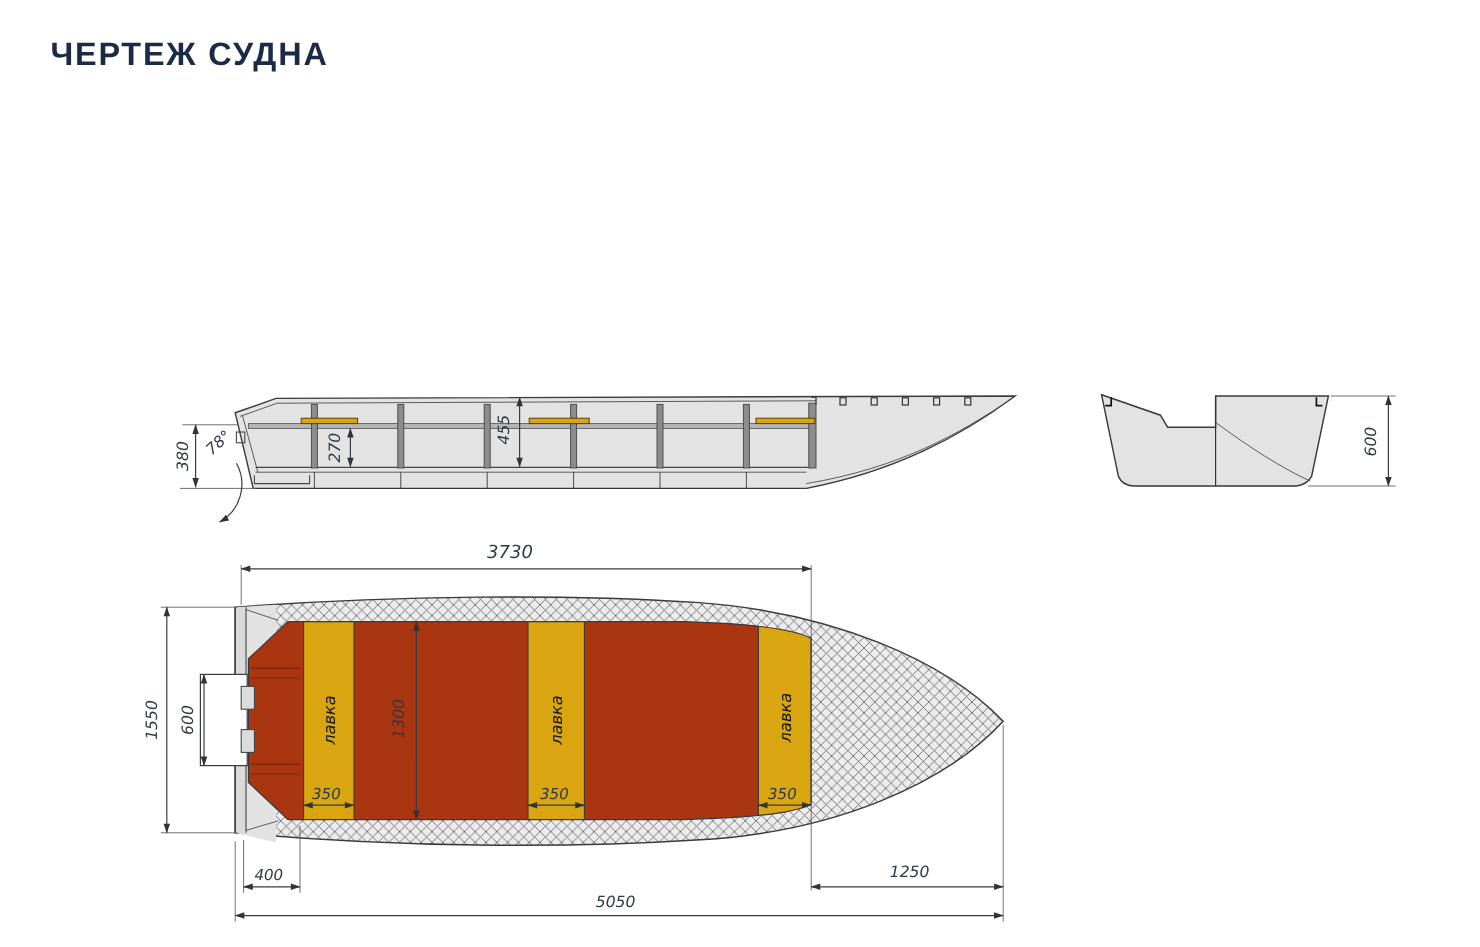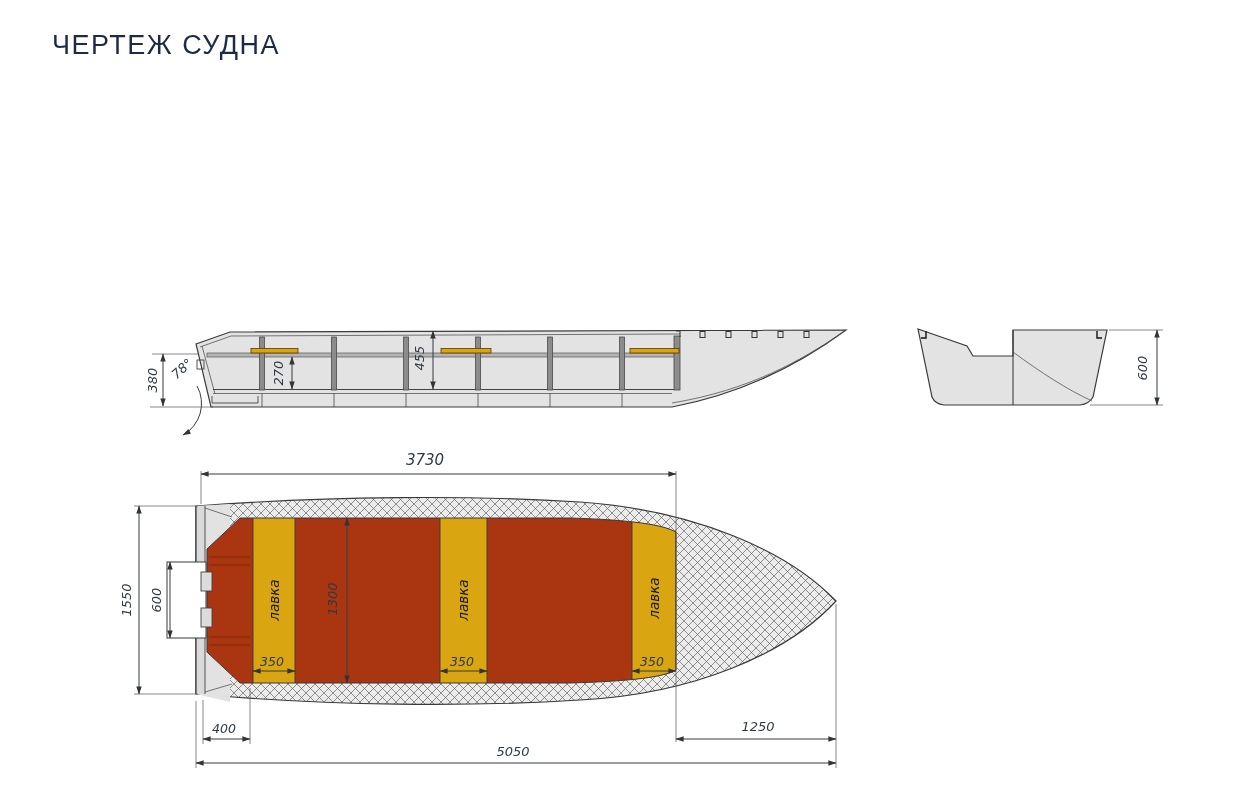--- a/index.html
+++ b/index.html
@@ -1,18 +1,18 @@
 <!DOCTYPE html>
 <html><head>
 <meta charset="utf-8">
 <style>
   html,body{margin:0;padding:0;background:#ffffff;}
   .page{position:relative;width:1233px;height:789px;background:#fff;overflow:hidden;
         font-family:"Liberation Sans", sans-serif;}
-  .title{position:absolute;left:52px;top:30px;font-size:27px;font-weight:400;
+  .title{position:absolute;left:42px;top:30px;font-size:27px;font-weight:700;
          letter-spacing:1.5px;color:#1C2B45;}
   svg{position:absolute;left:0;top:0;}
   .dim{font-family:"DejaVu Sans", sans-serif;font-style:italic;font-size:13px;fill:#2F3A45;}
   .dim-lg{font-size:15px;}
   .dim-sm{font-size:12.5px;}
   .bench-label{font-family:"DejaVu Sans", sans-serif;font-style:italic;font-size:13.5px;fill:#161616;}
   .ext{stroke:#555;stroke-width:0.7;fill:none;}
   .dimline{stroke:#373C43;stroke-width:1;fill:none;}
   .outline{stroke:#3a3a3a;stroke-width:1.2;}
   .thin{stroke:#555;stroke-width:0.8;fill:none;}

